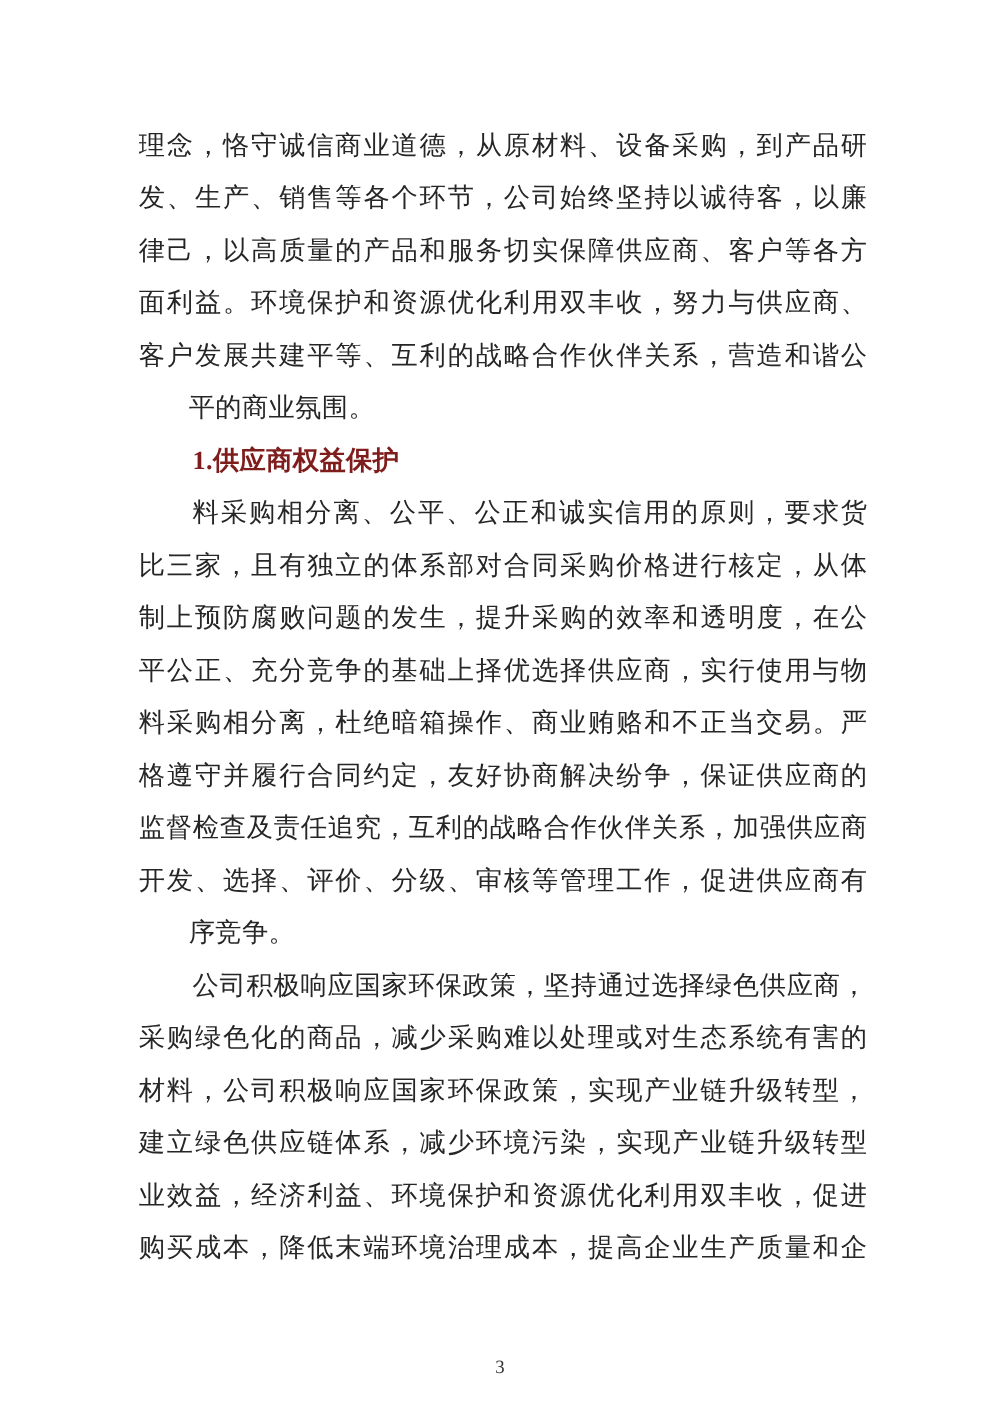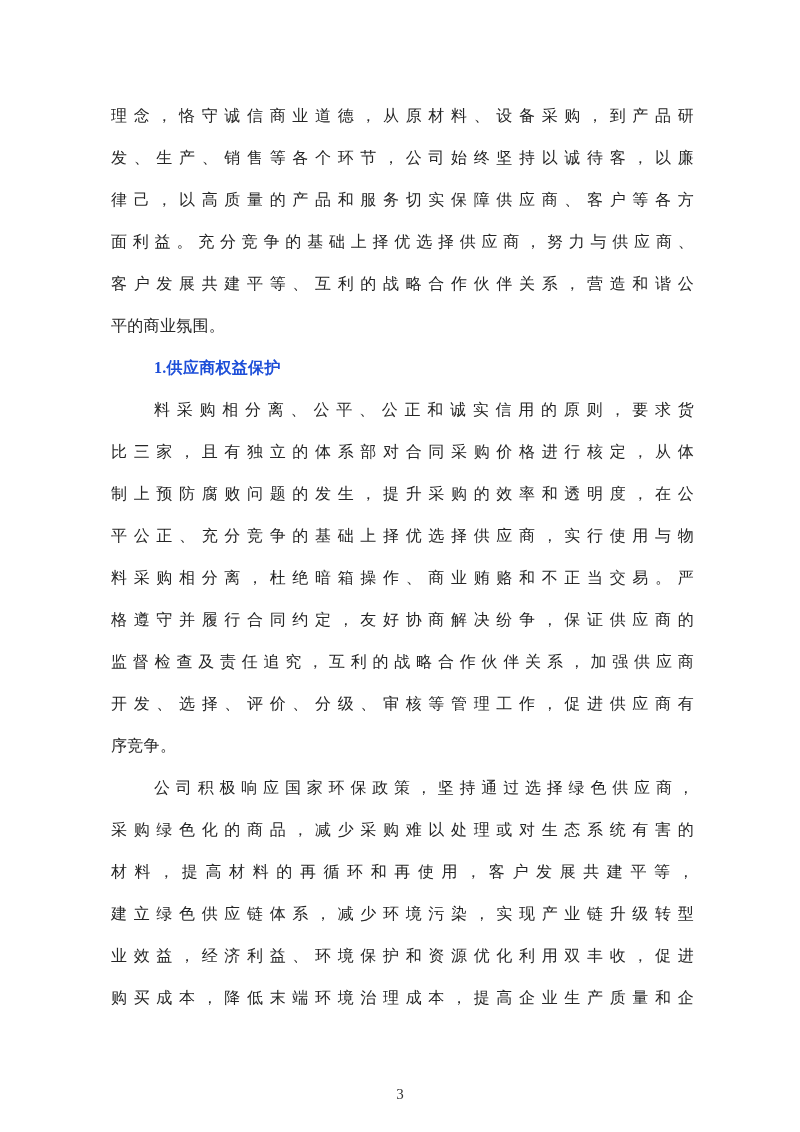--- a/index.html
+++ b/index.html
@@ -16,37 +16,38 @@
     position: absolute;
     left: 111px;
     top: 95px;
     width: 583px;
     color: #262626;
   }
   .line {
     display: block;
     height: 42px;
     line-height: 42px;
-    font-size: 16px;
+    font-size: 21px;
     letter-spacing: 0.3px;
     text-align: justify;
     text-align-last: justify;
     white-space: nowrap;
     color: #262626;
   }
   .line.end {
     text-align: left;
     text-align-last: left;
+    margin-left: 40px;
   }
   .line.indent {
     text-indent: 43px;
   }
   .line.heading {
     font-weight: bold;
-    color: #1d4ed8;
+    color: #7f1d1d;
     text-align: left;
     text-align-last: left;
     text-indent: 43px;
   }
   .footer {
     position: absolute;
     left: 0;
     top: 1083px;
     width: 800px;
     text-align: center;
@@ -57,39 +58,39 @@
 </style>
 </head>
 <body>
 
 <div class="page">
   <div class="doc">
 
     <div class="line">理念，恪守诚信商业道德，从原材料、设备采购，到产品研</div>
     <div class="line">发、生产、销售等各个环节，公司始终坚持以诚待客，以廉</div>
     <div class="line">律己，以高质量的产品和服务切实保障供应商、客户等各方</div>
-    <div class="line">面利益。充分竞争的基础上择优选择供应商，努力与供应商、</div>
+    <div class="line">面利益。环境保护和资源优化利用双丰收，努力与供应商、</div>
     <div class="line">客户发展共建平等、互利的战略合作伙伴关系，营造和谐公</div>
     <div class="line end">平的商业氛围。</div>
 
     <div class="line heading">1.供应商权益保护</div>
 
     <div class="line indent">料采购相分离、公平、公正和诚实信用的原则，要求货</div>
     <div class="line">比三家，且有独立的体系部对合同采购价格进行核定，从体</div>
     <div class="line">制上预防腐败问题的发生，提升采购的效率和透明度，在公</div>
     <div class="line">平公正、充分竞争的基础上择优选择供应商，实行使用与物</div>
     <div class="line">料采购相分离，杜绝暗箱操作、商业贿赂和不正当交易。严</div>
     <div class="line">格遵守并履行合同约定，友好协商解决纷争，保证供应商的</div>
     <div class="line">监督检查及责任追究，互利的战略合作伙伴关系，加强供应商</div>
     <div class="line">开发、选择、评价、分级、审核等管理工作，促进供应商有</div>
     <div class="line end">序竞争。</div>
 
     <div class="line indent">公司积极响应国家环保政策，坚持通过选择绿色供应商，</div>
     <div class="line">采购绿色化的商品，减少采购难以处理或对生态系统有害的</div>
-    <div class="line">材料，提高材料的再循环和再使用，客户发展共建平等，</div>
+    <div class="line">材料，公司积极响应国家环保政策，实现产业链升级转型，</div>
     <div class="line">建立绿色供应链体系，减少环境污染，实现产业链升级转型</div>
     <div class="line">业效益，经济利益、环境保护和资源优化利用双丰收，促进</div>
     <div class="line">购买成本，降低末端环境治理成本，提高企业生产质量和企</div>
 
   </div>
 
   <div class="footer">3</div>
 </div>
 
 </body></html>

